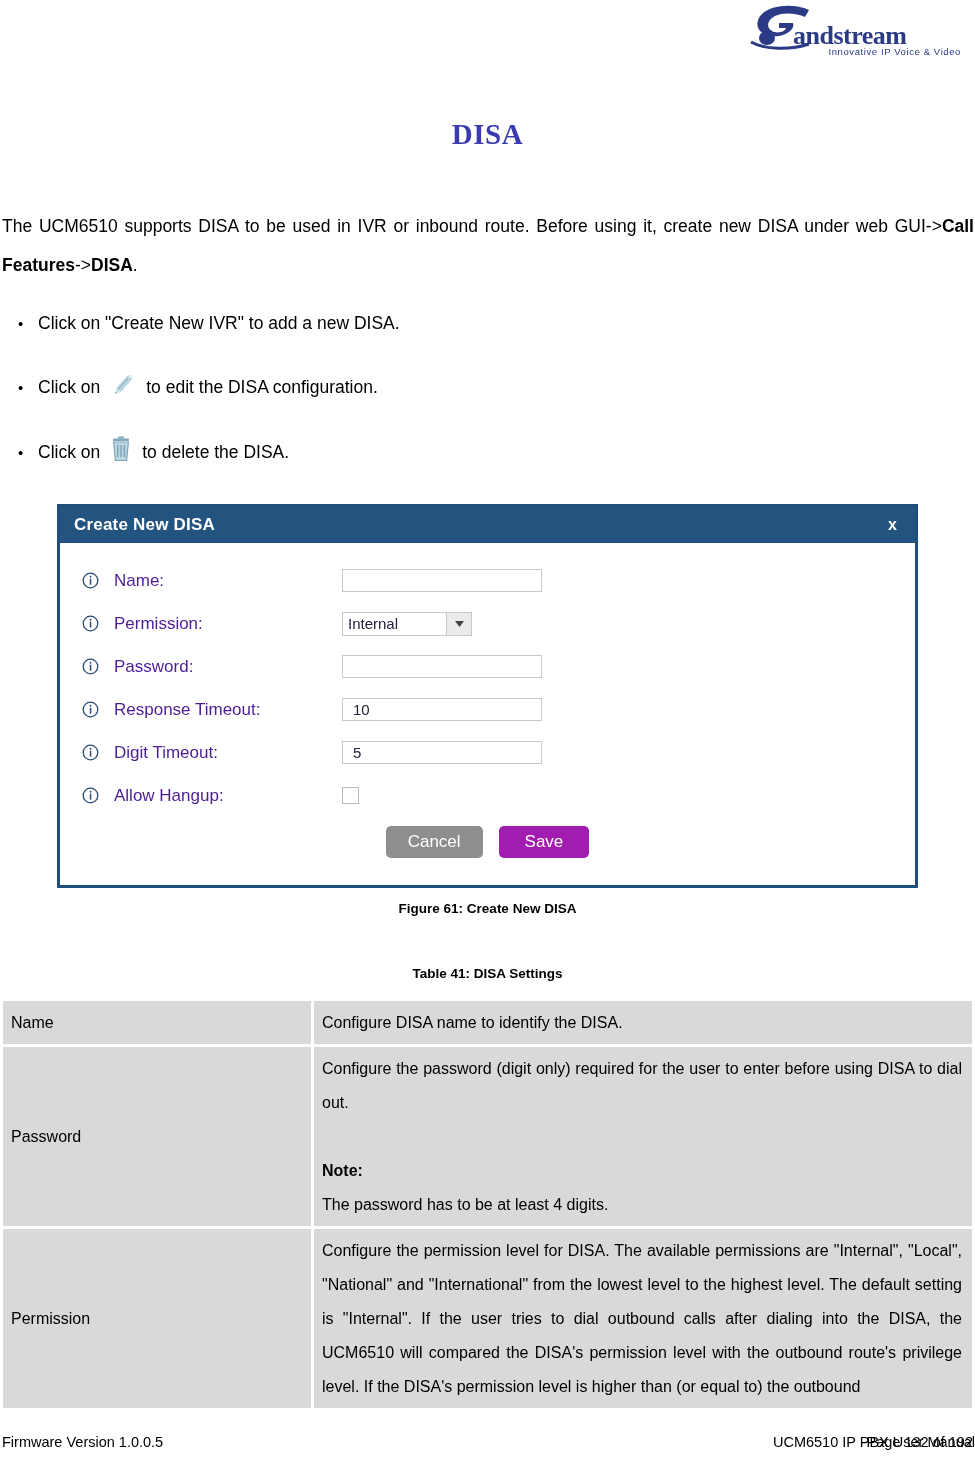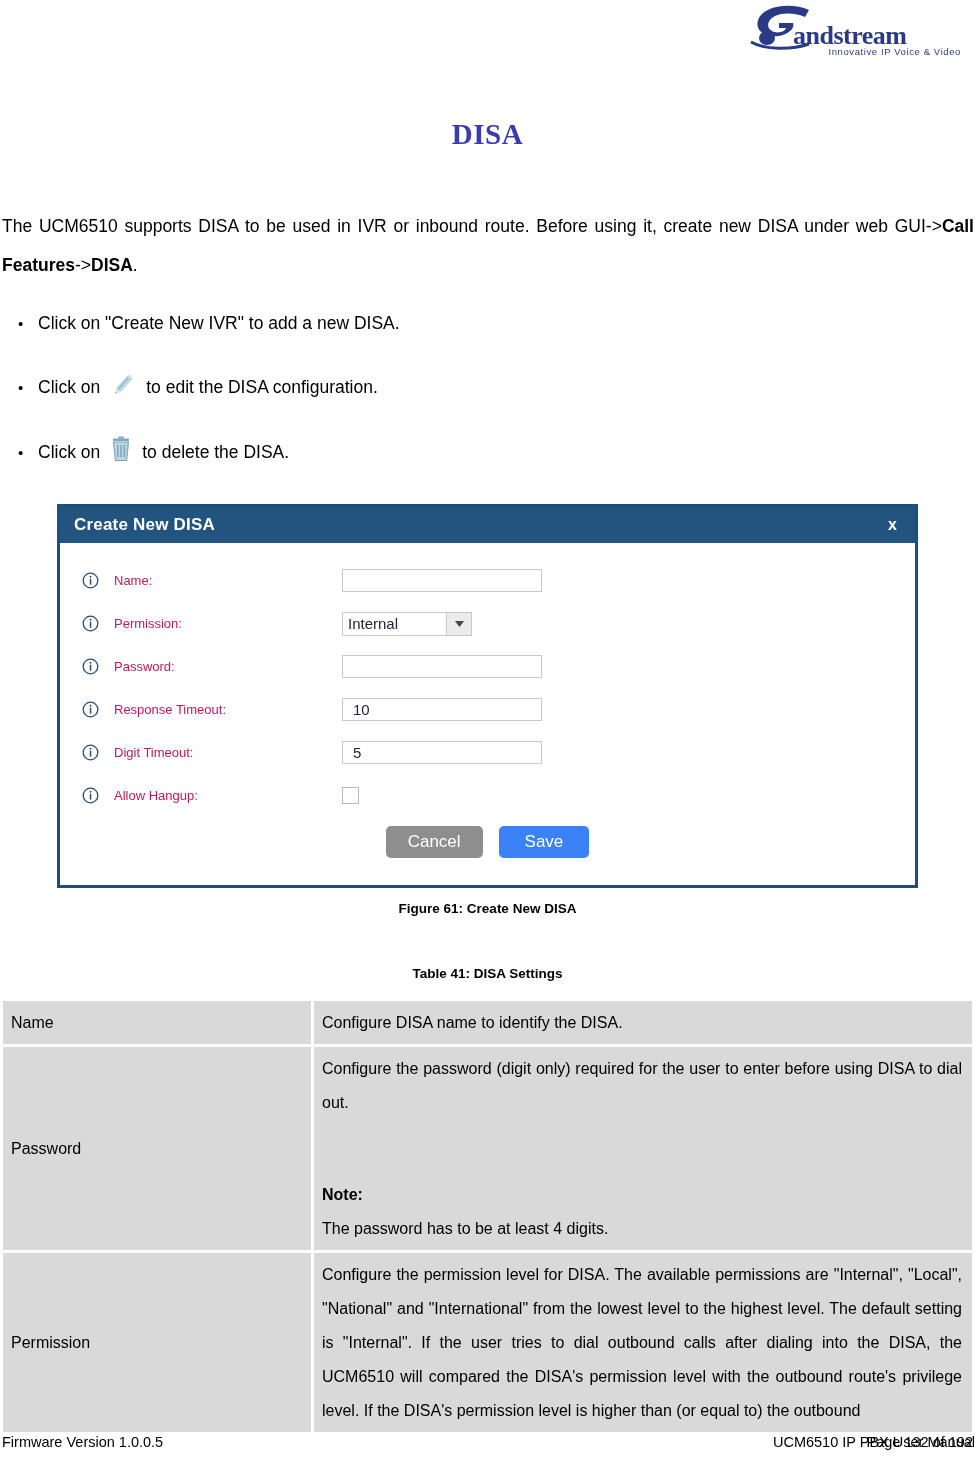--- a/index.html
+++ b/index.html
@@ -148,22 +148,22 @@
     padding-left: 22px;
   }
   .info-icon {
     flex: 0 0 24px;
     margin-right: 8px;
     display: flex;
     align-items: center;
   }
   .form-label {
     flex: 0 0 228px;
-    font-size: 13px;
-    color: #be185d;
+    font-size: 17px;
+    color: #4c1d95;
   }
   .text-input {
     width: 200px;
     height: 23px;
     border: 1px solid #c9c9c9;
     background: #ffffff;
     box-sizing: border-box;
     font-family: "Liberation Sans", sans-serif;
     font-size: 15px;
     color: #22223a;
@@ -213,21 +213,21 @@
     border: none;
     border-radius: 5px;
     color: #ffffff;
     font-family: "Liberation Sans", sans-serif;
     font-size: 17px;
     padding: 6px 22px;
     cursor: pointer;
     line-height: 20px;
   }
   .btn-cancel { background: #8e8e8e; }
-  .btn-save   { background: #3b82f6; padding-left: 26px; padding-right: 26px; }
+  .btn-save   { background: #a21caf; padding-left: 26px; padding-right: 26px; }
 
   
   .caption {
     position: absolute;
     width: 975px;
     left: 0;
     text-align: center;
     font-size: 13.5px;
     font-weight: bold;
   }
@@ -255,21 +255,21 @@
     vertical-align: middle;
   }
   .settings-table td.col-desc {
     vertical-align: top;
     text-align: justify;
     text-justify: inter-word;
     line-height: 34px;
     padding-top: 5px;
   }
   .settings-table td.col-desc.no-justify { text-align: left; }
-  .desc-note { font-weight: bold; display: block; margin-top: 24px; }
+  .desc-note { font-weight: bold; display: block; }
   .desc-gap { display: block; height: 34px; }
 
   
   .page-footer {
     position: absolute;
     bottom: 8px;
     left: 0;
     width: 975px;
     height: 28px;
     font-size: 14.5px;

